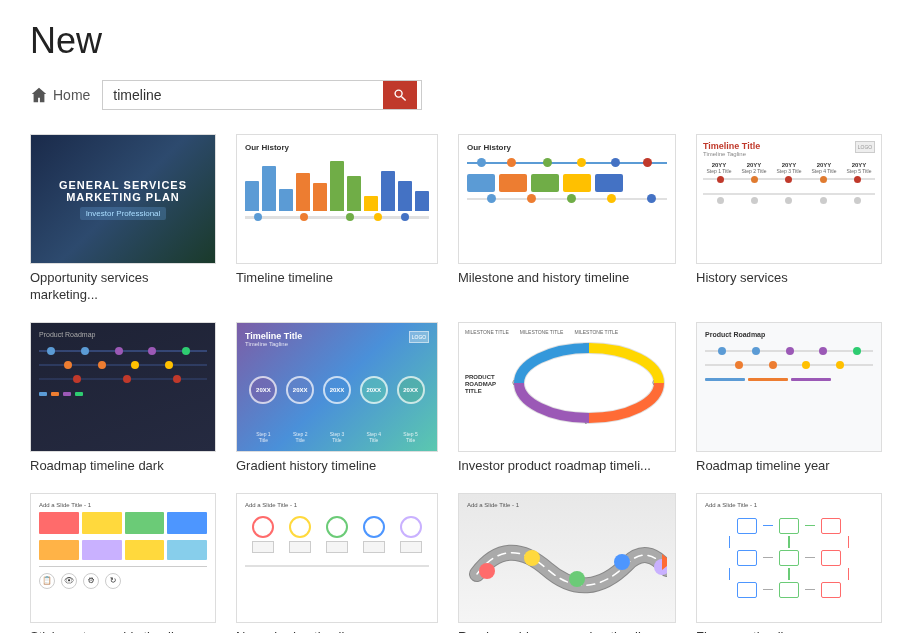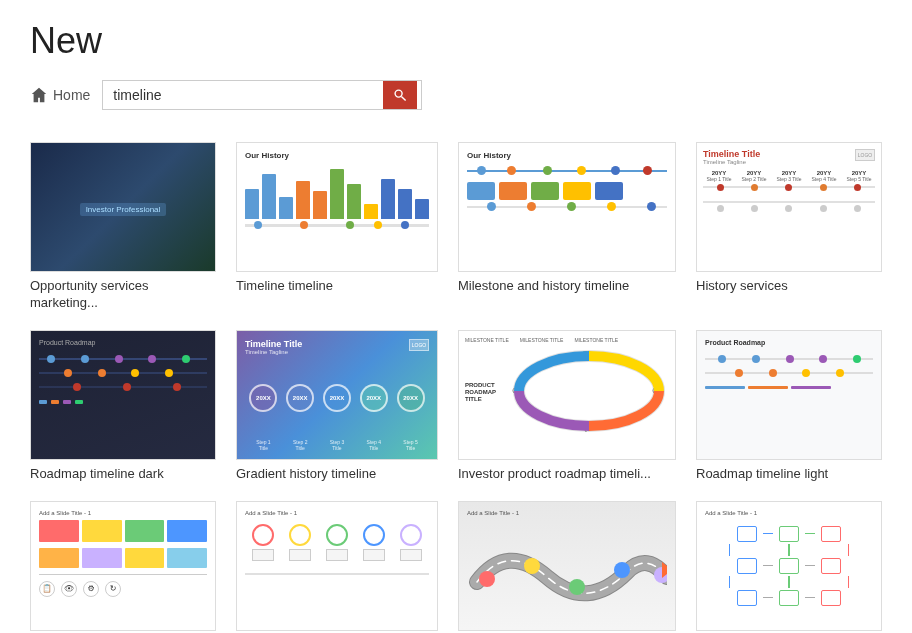--- a/index.html
+++ b/index.html
@@ -16,21 +16,21 @@
     }
     .page-title {
       font-size: 36px;
       font-weight: 300;
       color: #222;
       margin-bottom: 18px;
     }
     .search-bar {
       display: flex;
       align-items: center;
-      margin-bottom: 32px;
+      margin-bottom: 24px;
       gap: 12px;
     }
     .home-link {
       display: flex;
       align-items: center;
       gap: 5px;
       color: #555;
       font-size: 14px;
       cursor: pointer;
       text-decoration: none;
@@ -405,20 +405,21 @@
           <line x1="12" y1="12" x2="18" y2="18" stroke="#fff" stroke-width="2"></line>
         </svg>
       </button>
     </div>
   </div>
 
   <div class="templates-grid">
 
     <div class="template-item">
       <div class="template-thumb tmpl-dark-bg">
+        <div class="tmpl-dark-title">GENERAL SERVICES<br>MARKETING PLAN</div>
         <div class="tmpl-dark-subtitle">Investor Professional</div>
       </div>
       <div class="template-label">Opportunity services marketing...</div>
     </div>
 
     <div class="template-item">
       <div class="template-thumb tmpl-milestone">
         <div class="tmpl-our-history">Our History</div>
         <div style="display:flex;gap:3px;align-items:flex-end;height:55px;margin-bottom:5px;">
           <div class="tmpl-bar" style="height:30px;background:#5b9bd5;"></div>
@@ -634,21 +635,21 @@
             <div style="width:8px;height:8px;border-radius:50%;background:#ffc000;position:absolute;top:-3px;left:58%;"></div>
             <div style="width:8px;height:8px;border-radius:50%;background:#ffc000;position:absolute;top:-3px;left:78%;"></div>
           </div>
         </div>
         <div style="display:flex;gap:3px;margin-top:10px;">
           <div style="width:40px;height:3px;background:#5b9bd5;border-radius:1px;"></div>
           <div style="width:40px;height:3px;background:#ed7d31;border-radius:1px;"></div>
           <div style="width:40px;height:3px;background:#9b59b6;border-radius:1px;"></div>
         </div>
       </div>
-      <div class="template-label">Roadmap timeline light</div>
+      <div class="template-label">Roadmap timeline year</div>
     </div>
 
     <div class="template-item">
       <div class="template-thumb tmpl-sticky">
         <div class="tmpl-sticky-title">Add a Slide Title - 1</div>
         <div class="tmpl-sticky-notes">
           <div class="tmpl-sticky-note" style="background:#ff6b6b;"></div>
           <div class="tmpl-sticky-note" style="background:#ffd93d;"></div>
           <div class="tmpl-sticky-note" style="background:#6bcb77;"></div>
           <div class="tmpl-sticky-note" style="background:#4d96ff;"></div>

